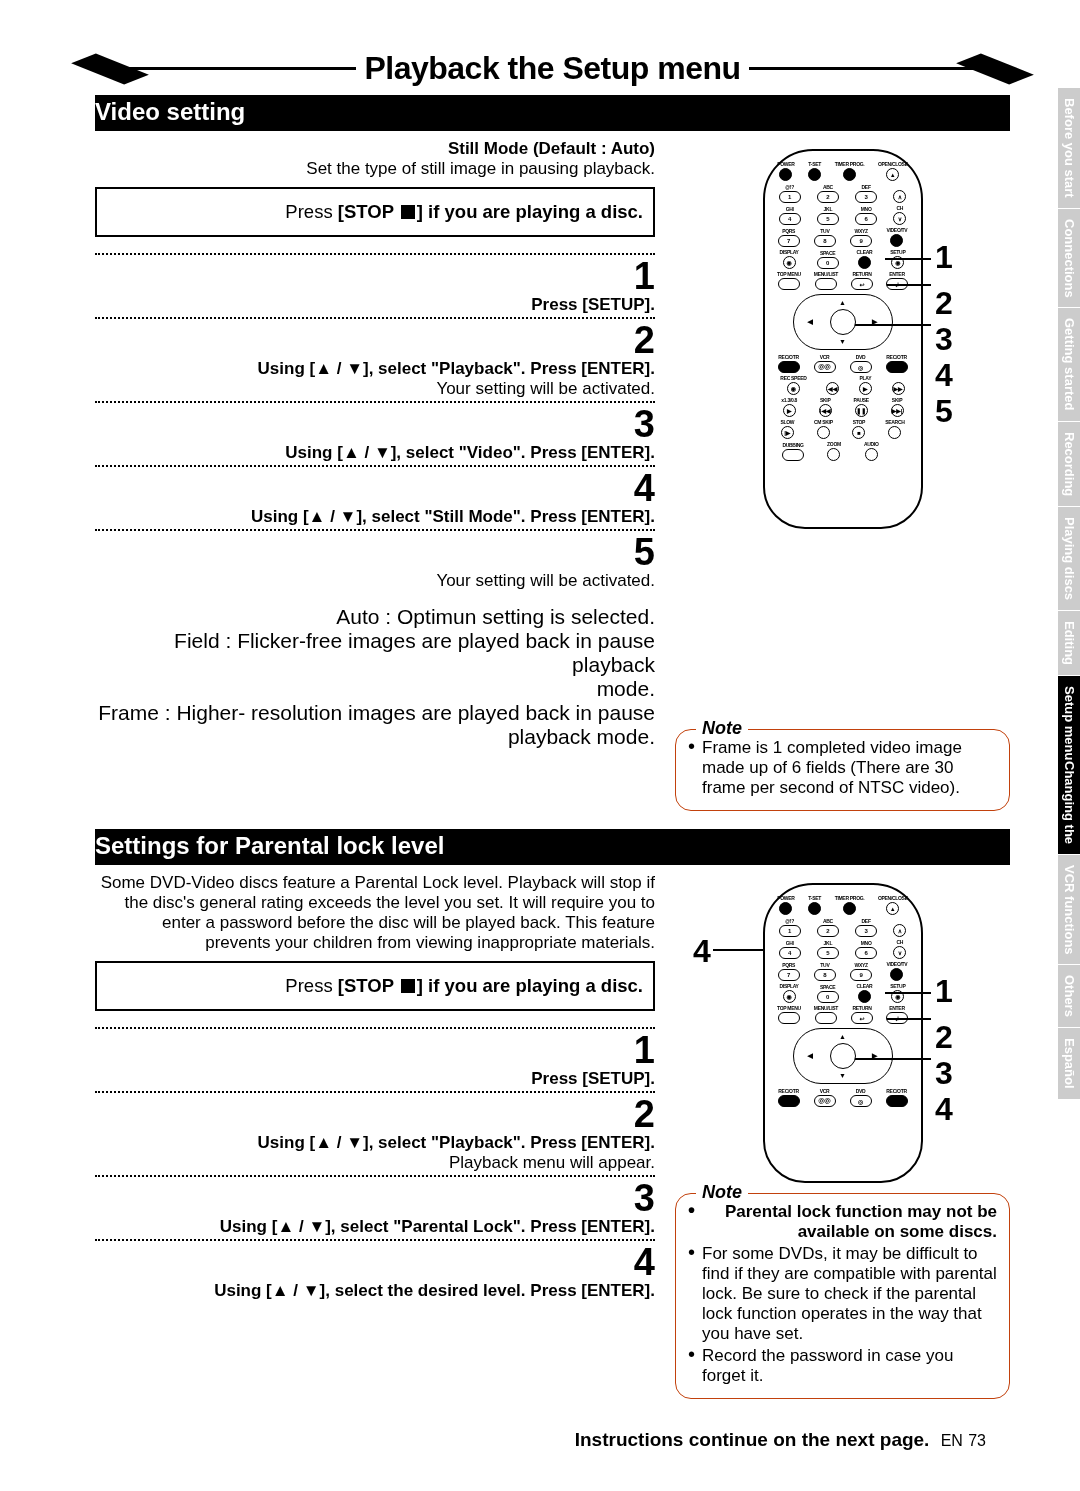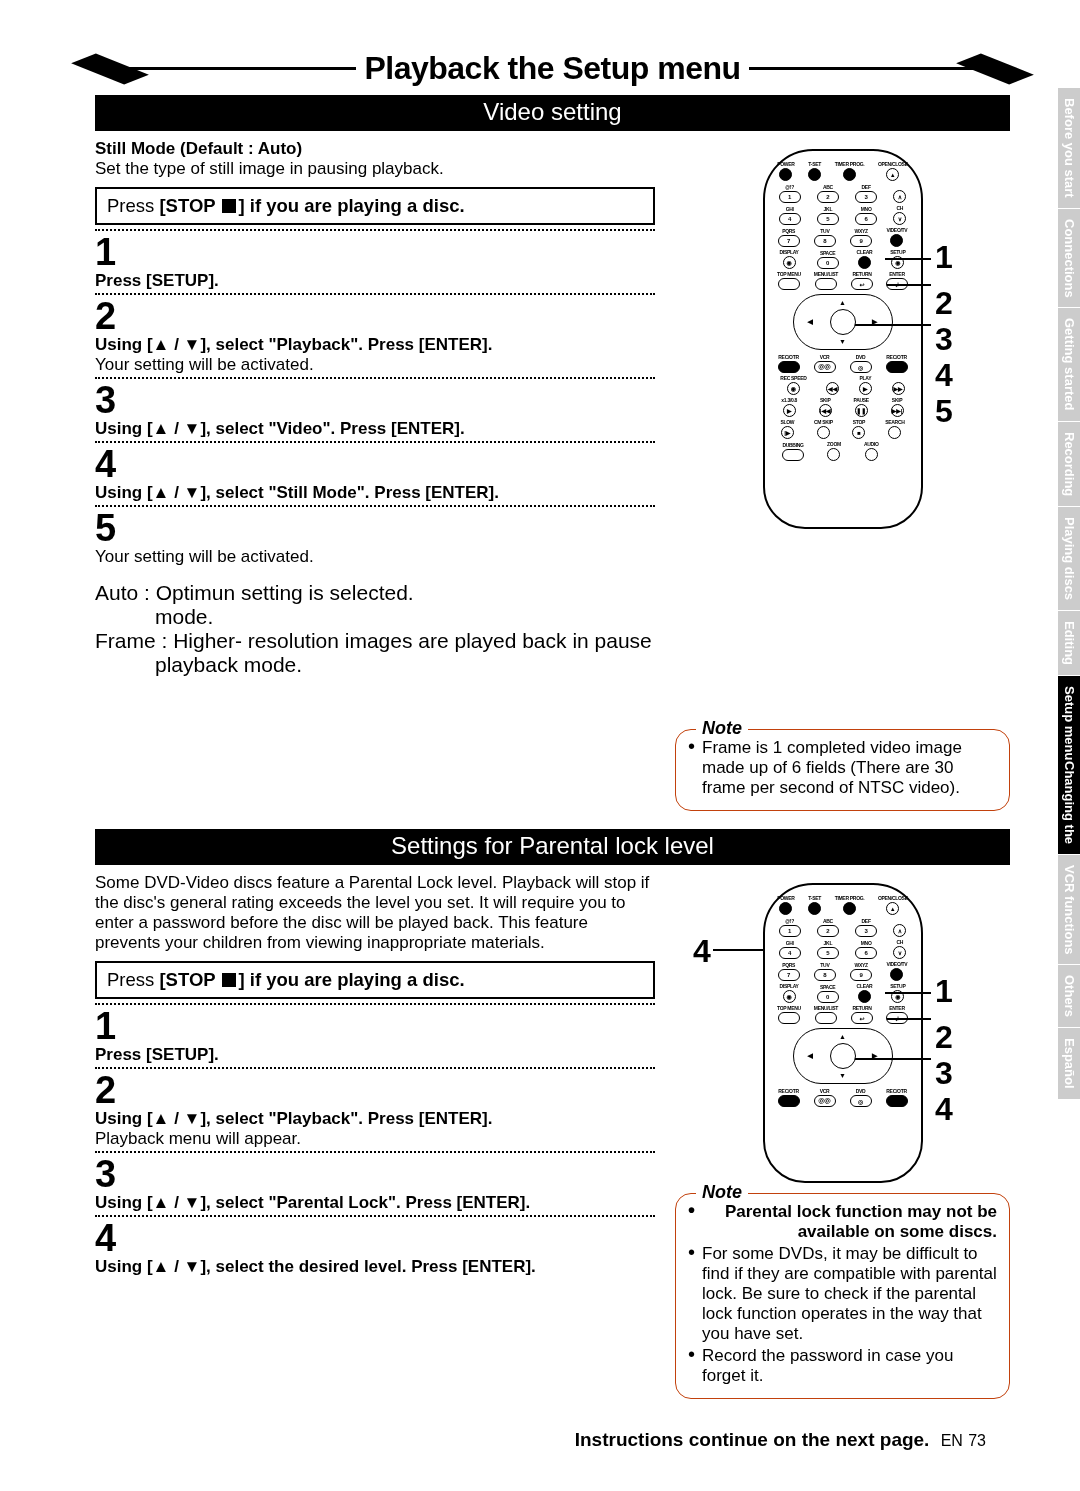--- a/index.html
+++ b/index.html
@@ -4,30 +4,30 @@
 <style>
   * { box-sizing: border-box; margin: 0; padding: 0; }
   body { font-family: Arial, Helvetica, sans-serif; background: #fff; width: 1080px; height: 1491px; position: relative; font-size: 17px; color: #000; }
   .page { padding: 50px 70px 30px 95px; position: relative; }
 
   .title-bar { display: flex; align-items: center; justify-content: center; margin-bottom: 8px; }
   .diamond { width: 30px; height: 14px; background: #000; transform: scaleX(2.5) rotate(45deg); margin: 0 0px; }
   .title-line { flex: 1; height: 3px; background: #000; }
   .title-text { font-size: 32px; font-weight: bold; padding: 0 8px; white-space: nowrap; letter-spacing: -0.5px; }
 
-  .section-header { background: #000; color: #fff; font-size: 24px; font-weight: normal; text-align: center; padding: 3px 0 5px; margin-bottom: 8px; }
+  .section-header { background: #000; color: #fff; font-size: 24px; font-weight: bold; text-align: left; padding: 3px 0 5px; margin-bottom: 8px; }
 
   .two-col { display: flex; gap: 20px; }
-  .left-col { flex: 0 0 560px; }
+  .left-col { flex: 0 0 560px; text-align: right; }
   .right-col { flex: 1; position: relative; }
 
   .intro-bold { font-weight: bold; font-size: 17px; }
   .intro-text { font-size: 17px; margin-bottom: 8px; }
 
-  .press-box { border: 2px solid #000; padding: 6px 10px; font-size: 18.5px; margin-bottom: 4px; }
+  .press-box { border: 2px solid #000; padding: 12px 10px; font-size: 18.5px; margin-bottom: 16px; }
   .press-box b { font-weight: bold; }
   .stop-icon { display: inline-block; width: 14px; height: 14px; background: #000; vertical-align: -1px; margin: 0 2px; }
 
   .step { border-top: 2px dotted #000; padding-top: 2px; margin-top: 2px; }
   .step-num { font-size: 38px; font-weight: bold; line-height: 1; }
   .step-bold { font-weight: bold; font-size: 17px; }
   .step-text { font-size: 17px; }
 
   .settings-list { font-size: 21px; margin-top: 14px; }
   .settings-list .indent { padding-left: 60px; text-indent: -60px; margin-bottom: 0; }
@@ -111,20 +111,21 @@
         <div class="step-num">4</div>
         <div class="step-bold">Using [▲ / ▼], select "Still Mode". Press [ENTER].</div>
       </div>
       <div class="step">
         <div class="step-num">5</div>
         <div class="step-text">Your setting will be activated.</div>
       </div>
 
       <div class="settings-list">
         <div class="indent">Auto : Optimun setting is selected.</div>
+        <div class="indent">Field : Flicker-free images are played back in pause playback</div>
         <div class="sub">mode.</div>
         <div class="indent">Frame : Higher- resolution images are played back in pause</div>
         <div class="sub">playback mode.</div>
       </div>
     </div>
 
     <div class="right-col">
       <div class="remote-wrap">
         <div class="remote">
           <div class="r-row">

